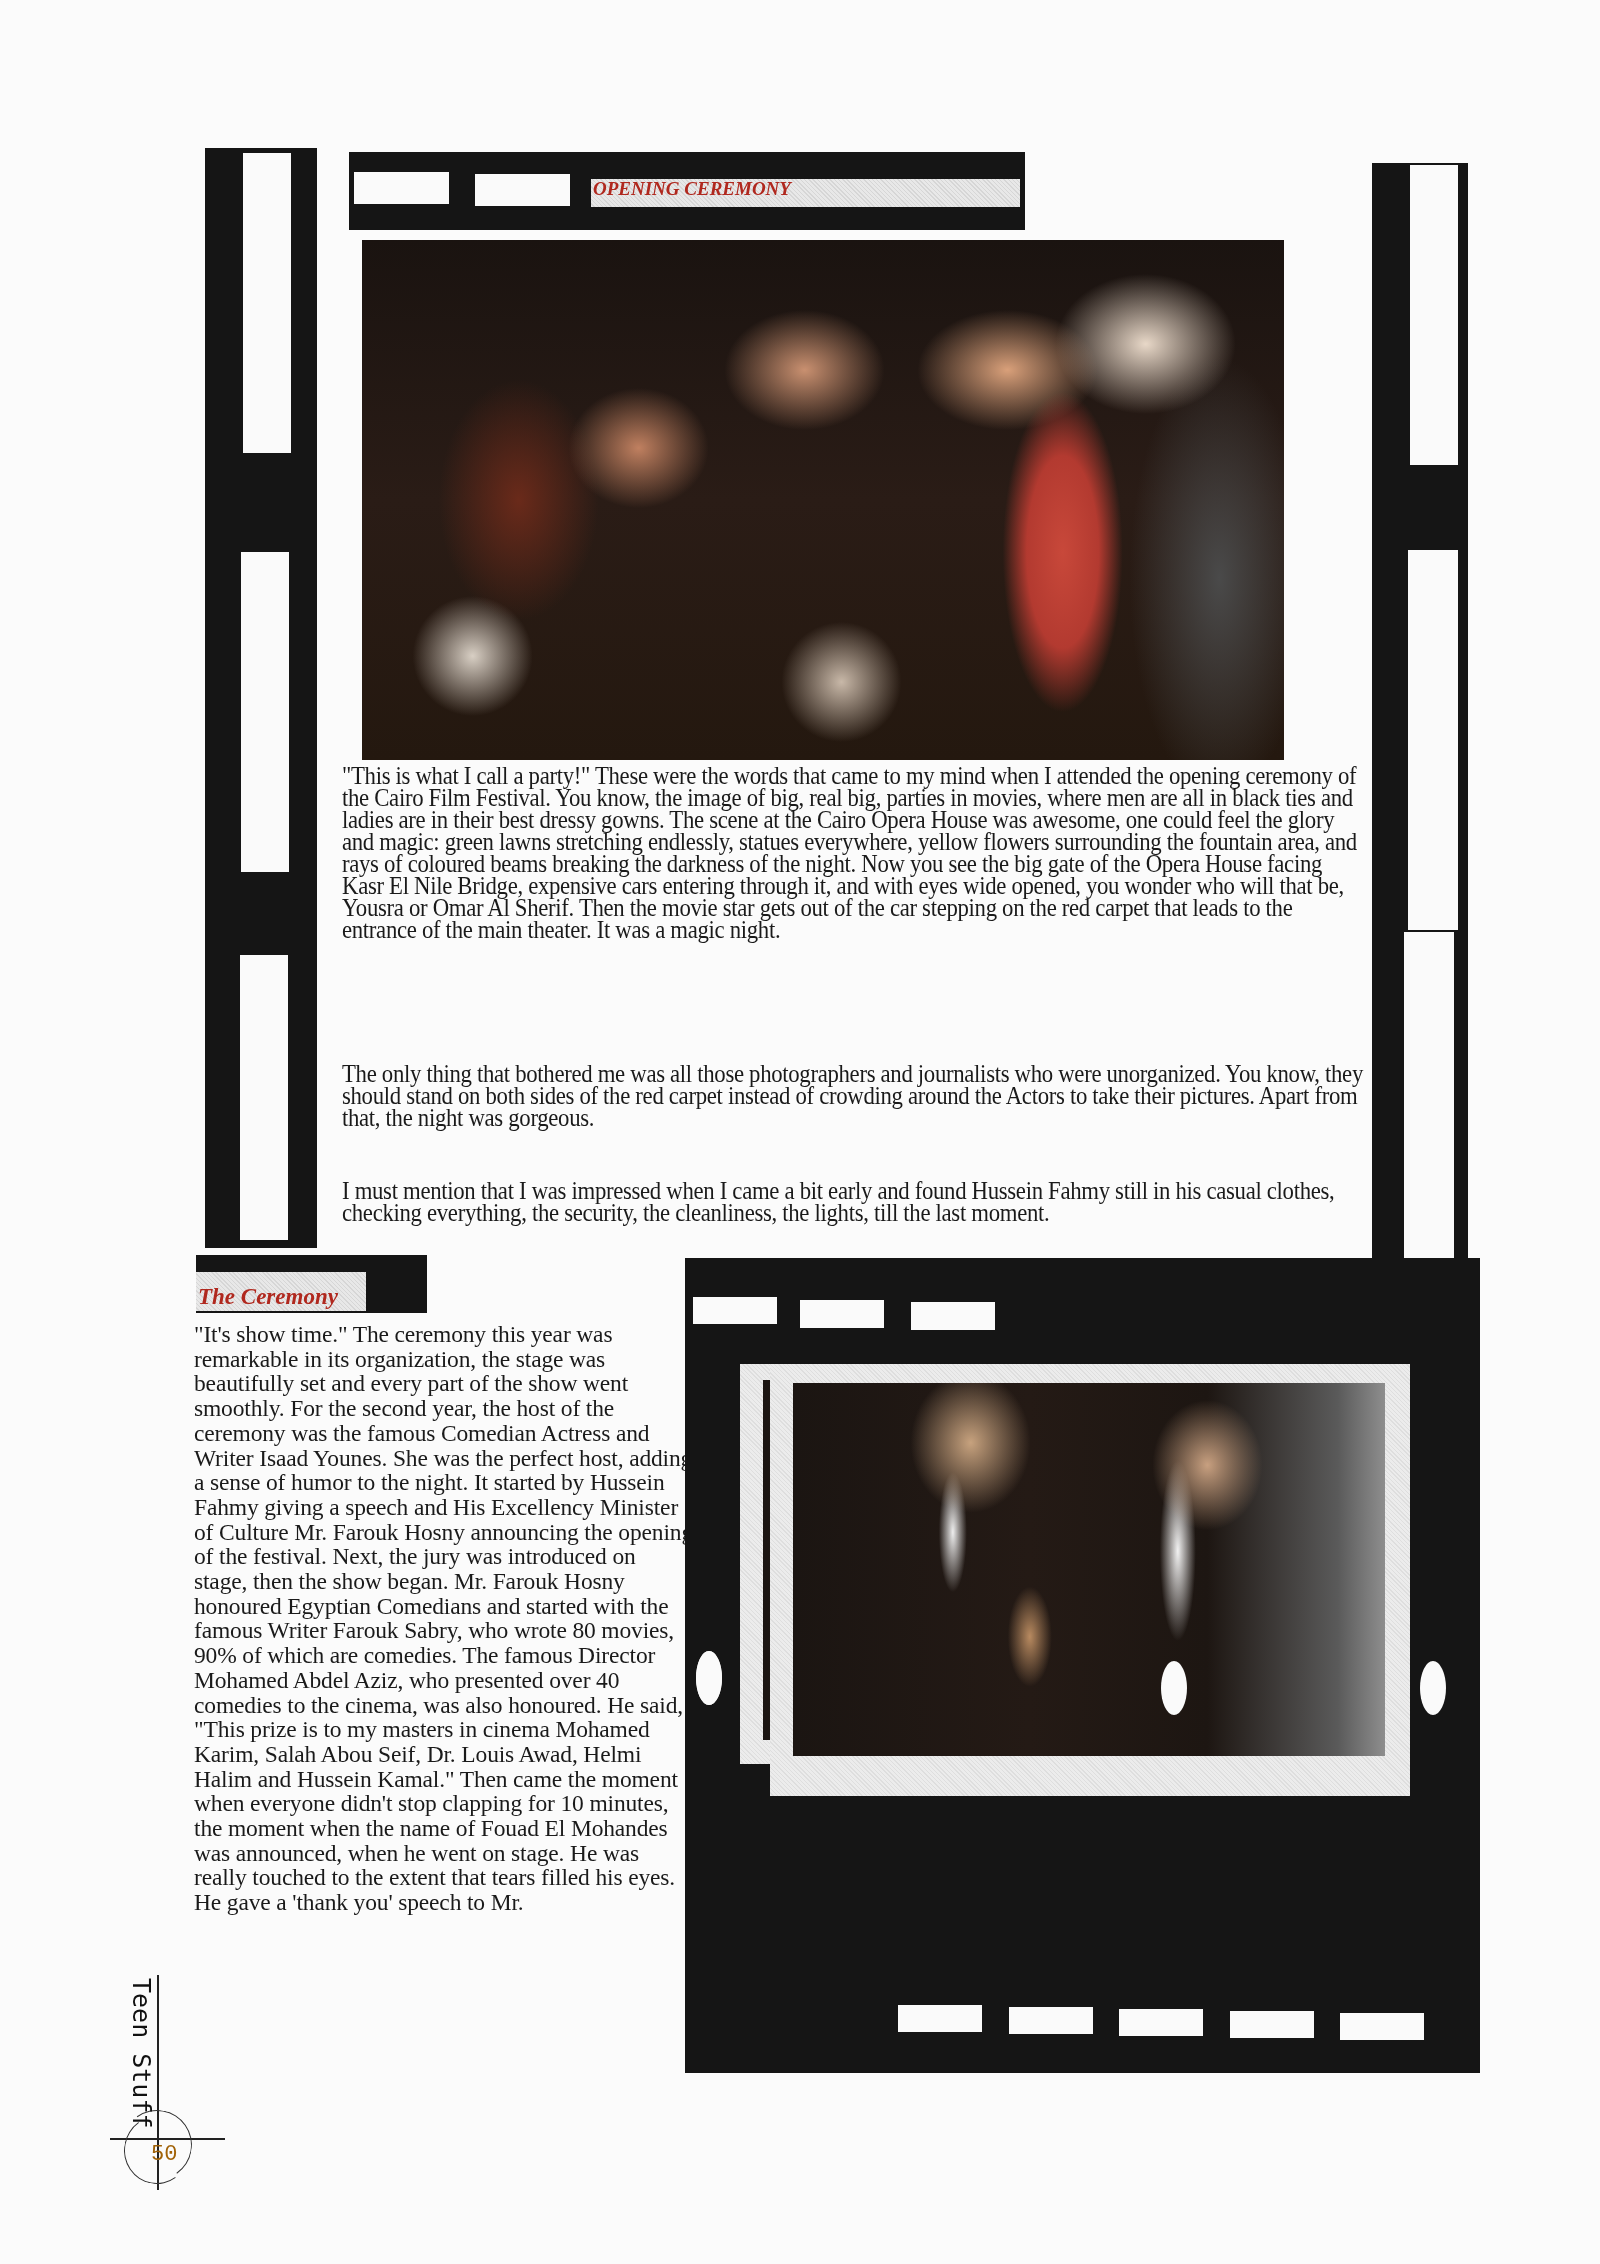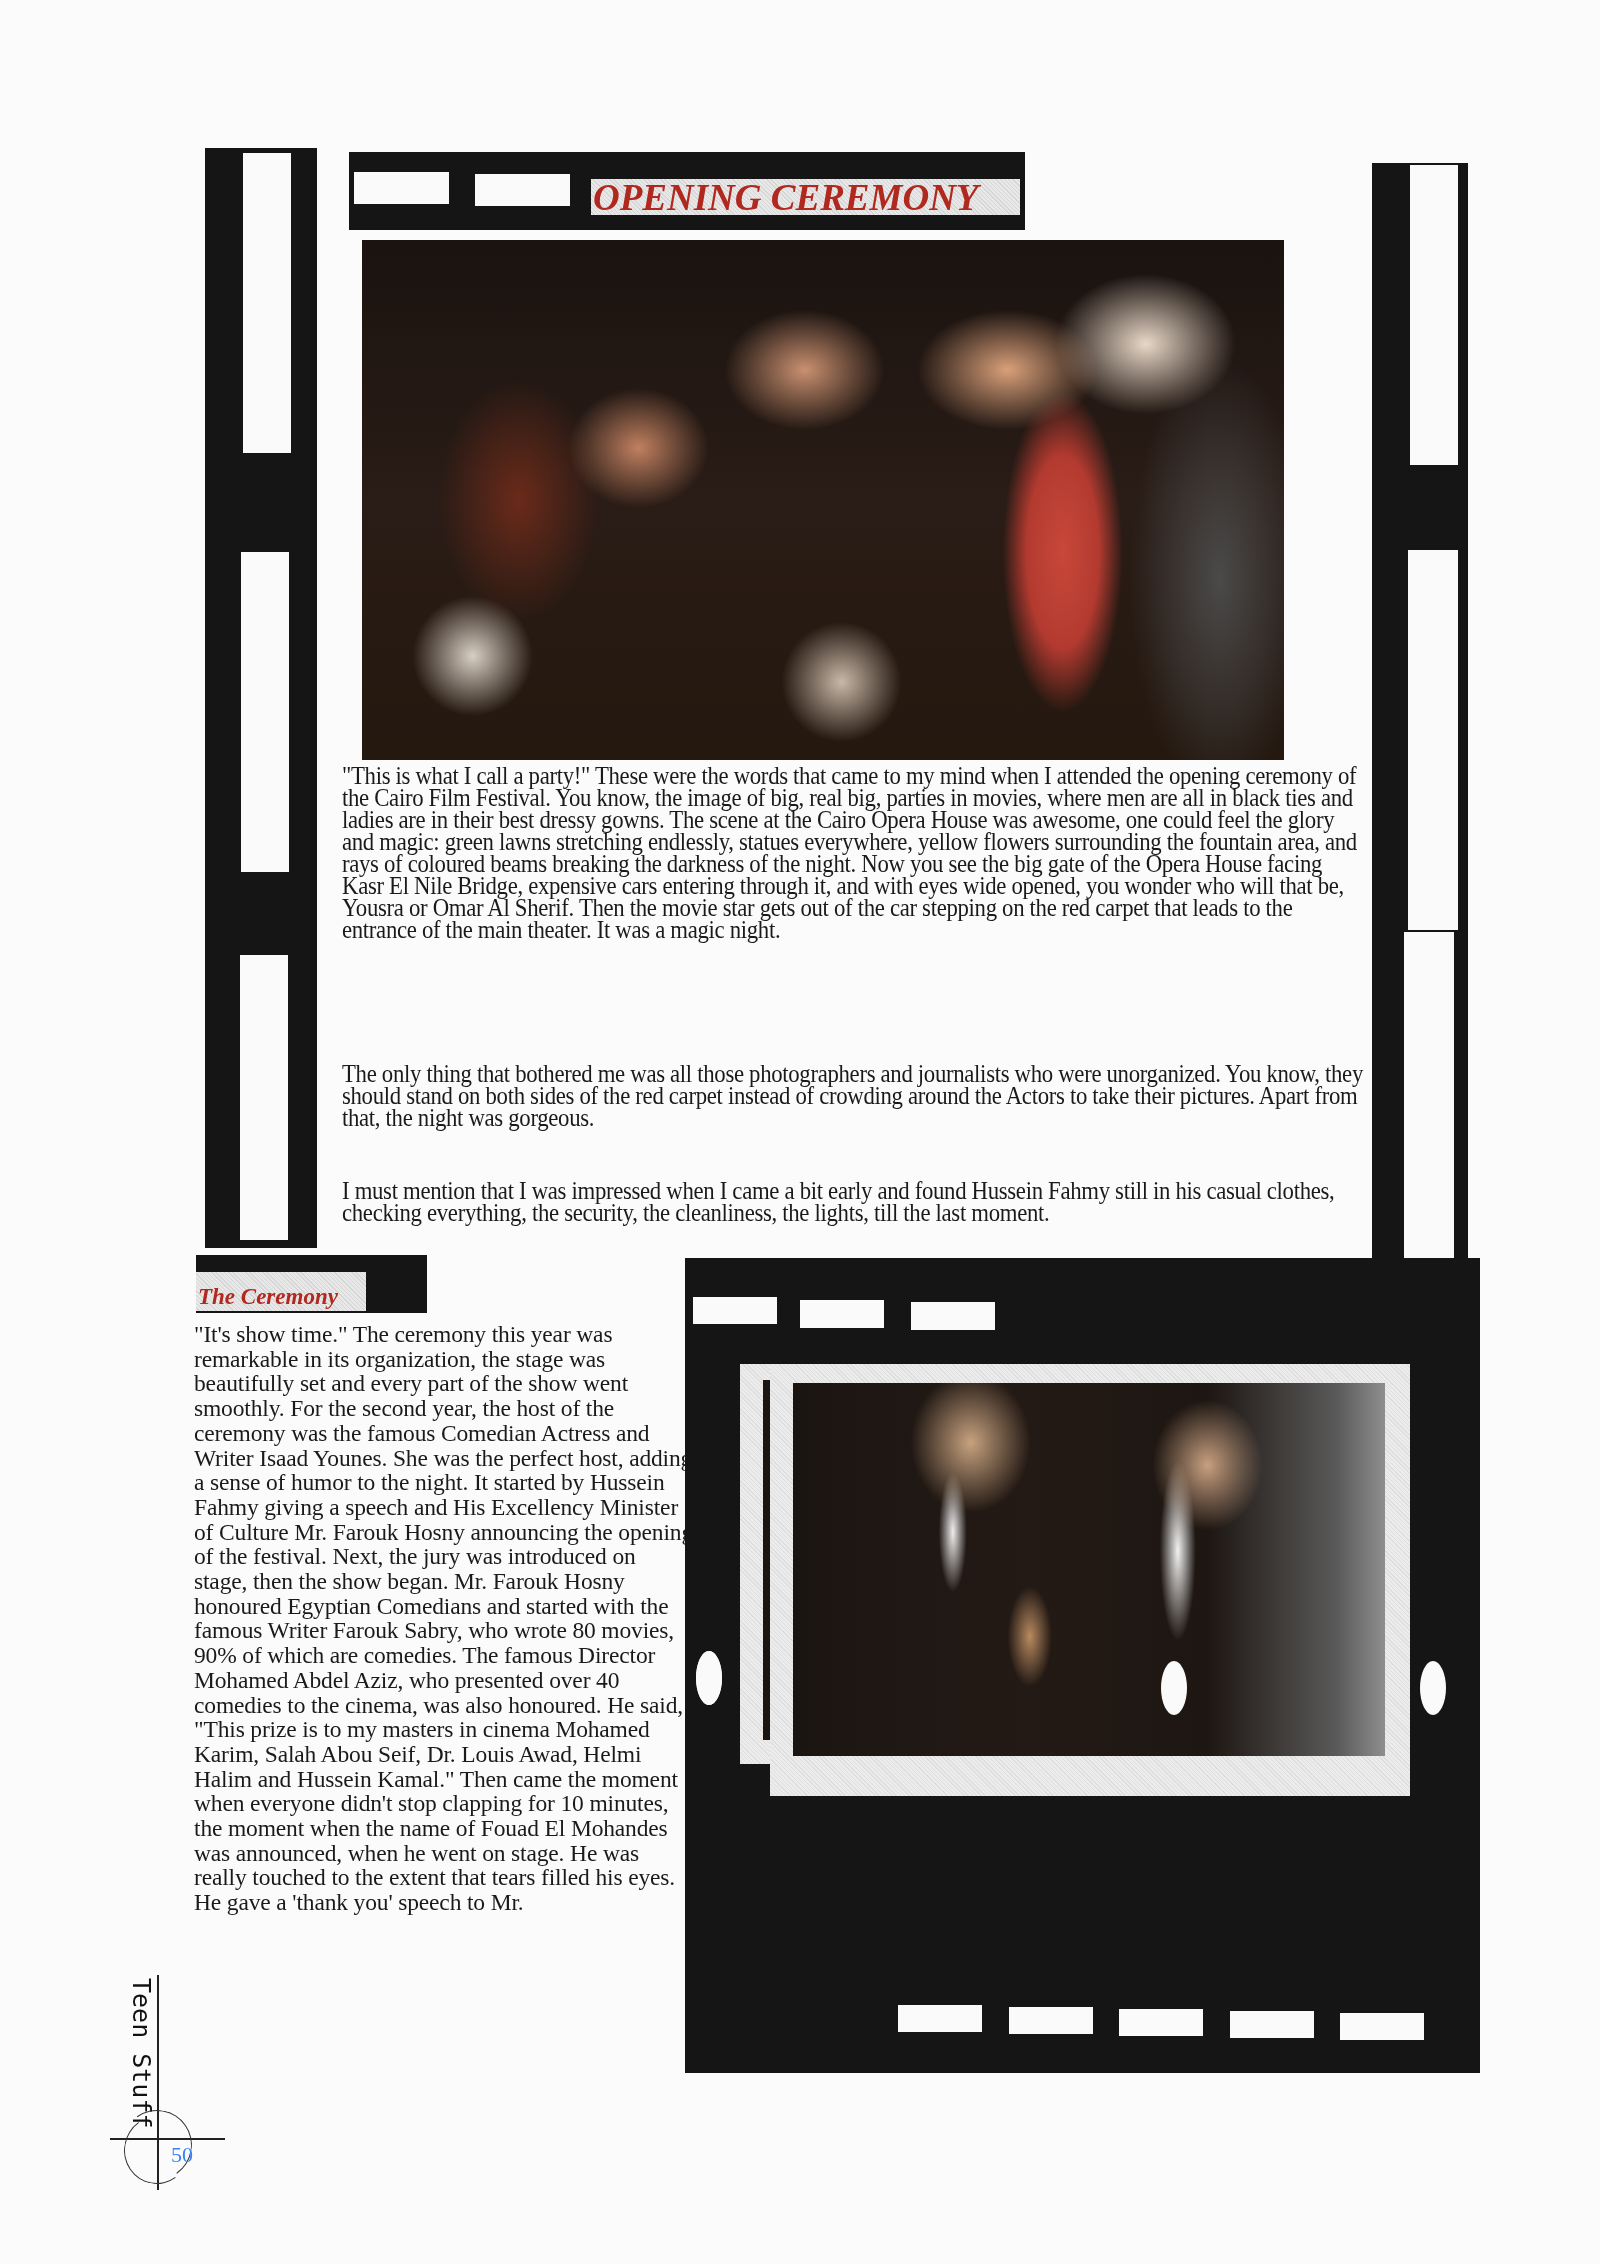--- a/index.html
+++ b/index.html
@@ -75,40 +75,39 @@
     position: absolute;
     font-family: "DejaVu Sans Mono", monospace;
     font-size: 25px;
     transform: rotate(90deg);
     transform-origin: left top;
     white-space: nowrap;
     color: #111;
   }
   .pagenum {
     position: absolute;
-    font-family: Liberation Serif, serif;
+    font-family: Liberation Mono, monospace;
     font-size: 22px;
-    color: #3b82f6;
-    margin-left: 20px;
+    color: #a16207;
   }
 </style>
 </head>
 <body>
 
 <div>
 
   <div class="abs blk" style="left:205px;top:148px;width:112px;height:1100px;"></div>
   <div class="abs hole" style="left:243px;top:153px;width:48px;height:300px;"></div>
   <div class="abs hole" style="left:241px;top:552px;width:48px;height:320px;"></div>
   <div class="abs hole" style="left:240px;top:955px;width:48px;height:285px;"></div>
 
   <div class="abs blk" style="left:349px;top:152px;width:676px;height:78px;"></div>
   <div class="abs hole" style="left:354px;top:172px;width:95px;height:32px;"></div>
   <div class="abs hole" style="left:475px;top:174px;width:95px;height:32px;"></div>
-  <div class="heading-label" style="left:591px;top:179px;width:427px;height:36px;font-size:37px;padding-left:2px;">OPENING CEREMONY</div>
+  <div class="heading-label" style="left:591px;top:179px;width:427px;height:28px;font-size:19px;padding-left:2px;">OPENING CEREMONY</div>
 
   <div class="abs blk" style="left:1372px;top:163px;width:96px;height:1110px;"></div>
   <div class="abs hole" style="left:1410px;top:165px;width:48px;height:300px;"></div>
   <div class="abs hole" style="left:1408px;top:550px;width:50px;height:380px;"></div>
   <div class="abs hole" style="left:1404px;top:932px;width:50px;height:330px;"></div>
 
   <div class="abs photo1" style="left:362px;top:240px;width:922px;height:520px;" title="Audience of celebrities standing and applauding at the opening ceremony"></div>
 </div>
 
 <div>

